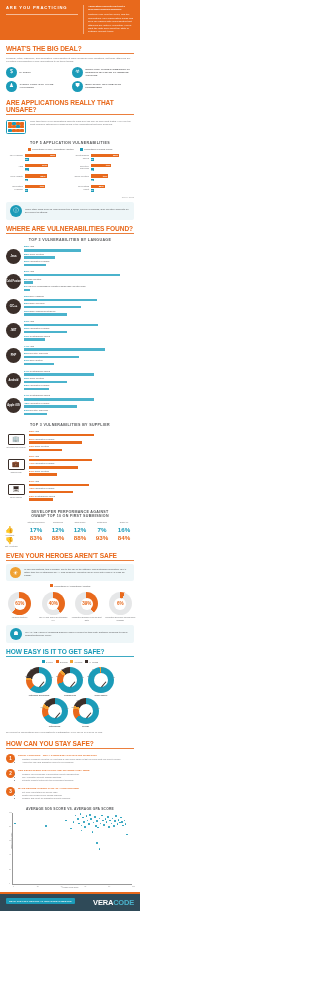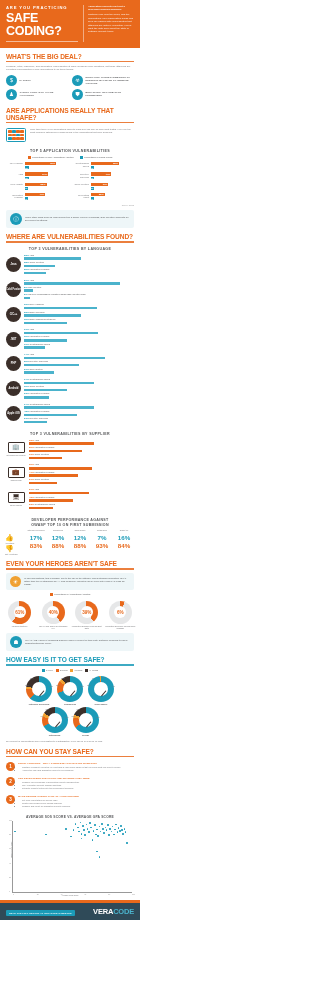--- a/index.html
+++ b/index.html
@@ -211,39 +211,38 @@
   .ax-y {
     position: absolute; left: -10px; top: 50%; transform: rotate(-90deg) translateX(50%);
     transform-origin: center; font-size: 1.8px; color: #77787b; white-space: nowrap;
   }
   .ax-x { text-align: center; font-size: 1.8px; color: #77787b; margin-top: 1px; }
   .tick { position: absolute; font-size: 1.7px; color: #999; }
 
   
   .foot-rule { height: 2.5px; background: #e8691c; margin-top: 4px; }
   .footer {
-    background: #2f4a58; padding: 4px 6px; display: flex; align-items: flex-end;
+    background: #2f4a58; padding: 4px 6px; display: flex; align-items: flex-start;
     justify-content: space-between; gap: 8px;
   }
   .foot-btn {
     background: #1b9bb8; color: #fff; font-size: 2.3px; font-weight: bold;
     padding: 2px 3px; border-radius: 1px; letter-spacing: .1px;
   }
   .foot-logo { color: #fff; font-size: 7.5px; font-weight: bold; letter-spacing: -.2px; }
   .foot-logo i { color: #4bb3cc; font-style: normal; }
 </style>
 </head>
 <body>
 
 <div class="page">
 
   <div class="header">
     <div class="hdr-left">
       <div class="hdr-kicker">ARE YOU PRACTICING</div>
-      <div class="hdr-title">SAFE CODING?</div>
       <div class="hdr-rule"></div>
     </div>
     <div class="hdr-right">
       <p class="lead">Application security isn't just a developer problem anymore.</p>
       <p>Software now runs the world, and the applications your organization builds and buys are riddled with vulnerabilities that attackers are actively exploiting. Here's what the data says about the state of software security today.</p>
     </div>
   </div>
 
   <div class="sec-head">WHAT'S THE BIG DEAL?</div>
   <div class="sec-rule"></div>

